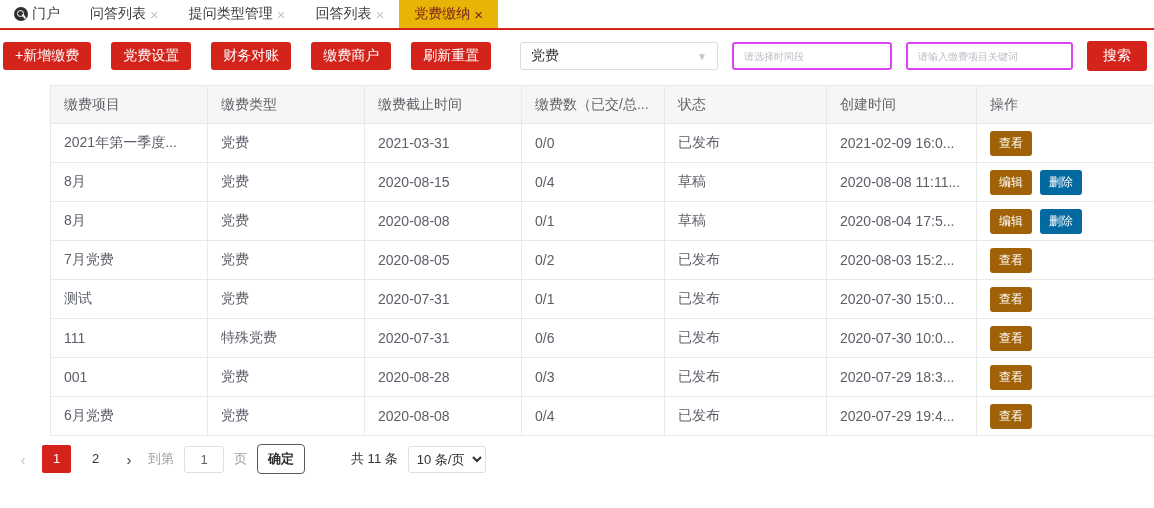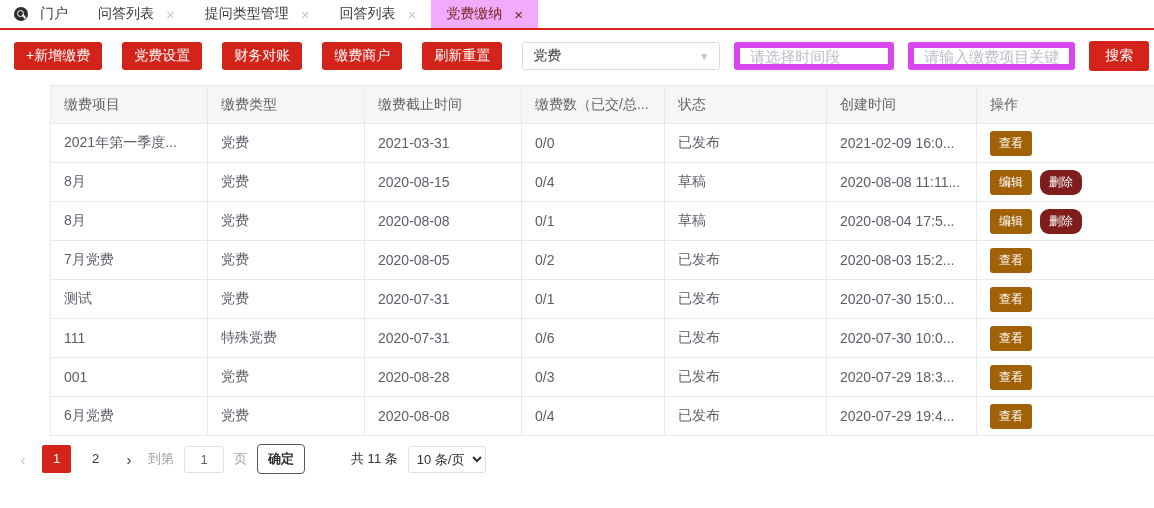--- a/index.html
+++ b/index.html
@@ -4,48 +4,48 @@
 <style>
   * { box-sizing: border-box; }
   html,body { margin:0; padding:0; }
   body {
     width:1154px; height:508px; overflow:hidden; background:#fff;
     font-family:"Liberation Sans","DejaVu Sans",sans-serif;
     font-size:14px; color:#333;
   }
   
   .tabbar { display:flex; align-items:stretch; height:30px; border-bottom:2px solid #d3231a; }
-  .tab { display:flex; align-items:center; gap:12px; padding:0 15px; font-size:14px; color:#3a3a3a; cursor:pointer; white-space:nowrap; }
+  .tab { display:flex; align-items:center; gap:4px; padding:0 15px; font-size:14px; color:#3a3a3a; cursor:pointer; white-space:nowrap; }
   .tab:first-child { padding-left:14px; }
   .tab .close { color:#c3c6cb; font-size:15px; line-height:1; }
-  .tab.active { background:#f0abfc; color:#77241d;text-align:right; }
+  .tab.active { background:#eab308; color:#77241d;text-align:right; }
   .tab.active .close { color:#77241d; }
   .home-ico { width:14px; height:14px; background:#2f2f2f; border-radius:50%; position:relative; display:inline-block; }
   .home-ico::after { content:''; position:absolute; width:5px; height:5px; border:1.5px solid #fff; border-radius:50%; left:3px; top:3px; }
   .home-ico::before { content:''; position:absolute; width:2px; height:5px; background:#fff; right:3px; bottom:2px; transform:rotate(-35deg); }
   
-  .toolbar { display:flex; align-items:center; margin:11px 7px 14px 14px; }
+  .toolbar { display:flex; align-items:center; margin:11px 7px 14px 3px; }
   .btn { height:28px; padding:0 12px; background:#d3231a; color:#fff; border:none; border-radius:3px; font-size:14px; margin-right:20px; cursor:pointer; white-space:nowrap; }
   .filters { margin-left:auto; display:flex; align-items:center; gap:14px; }
   .select-box { width:198px; height:28px; border:1px solid #d9dce1; border-radius:3px; display:flex; align-items:center; justify-content:space-between; padding:0 10px; font-size:14px; color:#333; background:#fff; cursor:pointer; }
   .caret { color:#c0c4cc; font-size:10px; }
-  input.text { height:28px; border:6px solid #d946ef; border-radius:3px; padding:0 10px; font-size:15px; color:#333; outline:none; }
+  input.text { height:28px; border:2px solid #d946ef; border-radius:3px; padding:0 10px; font-size:10px; color:#333; outline:none; }
   input.text::placeholder { color:#b9bec7; }
   input.time { width:160px; }
   input.keyword { width:167px; }
   .search-btn { height:30px; width:60px; padding:0; margin-right:0; }
   
   .table-wrap { margin:0 7px 0 14px;padding-left:36px; }
   table { border-collapse:collapse; width:1133px; table-layout:fixed; font-size:14px; }
   th, td { border:1px solid #e9e9e9; padding:0 13px; text-align:left; font-weight:normal; overflow:hidden; white-space:nowrap; }
   th { background:#f6f6f6; color:#5f6368; height:38px; }
   td { color:#5a5e66; height:39px; }
   .act { display:inline-block; padding:4px 9px; border-radius:3px; color:#fff; font-size:12px; margin-right:8px; border:none; cursor:pointer; }
   .act.view, .act.edit { background:#a16207; }
-  .act.delete { background:#7f1d1d;border-radius:9px; }
+  .act.delete { background:#0369a1; }
   
   .pager { display:flex; align-items:center; margin:8px 14px; font-size:13px; color:#606266; gap:10px; }
   .pg-arrow { color:#c0c4cc; font-size:15px; width:18px; text-align:center; cursor:pointer; }
   .pg-arrow.next { color:#303133; }
   .pg-num { min-width:29px; height:28px; line-height:28px; text-align:center; border-radius:2px; color:#303133; cursor:pointer; }
   .pg-num.active { background:#d3231a; color:#fff; }
   .goto-label, .page-unit { color:#9b9ea3; }
   .pg-input { width:40px; height:27px; border:1px solid #dcdfe6; border-radius:3px; text-align:center; color:#606266; font-size:13px; outline:none; }
   .confirm-btn { border:1px solid #57595c; background:#fff; border-radius:4px; padding:5px 10px; font-size:13px; color:#303133; font-weight:600; cursor:pointer; }
   .total { color:#303133;margin-left:36px; }

